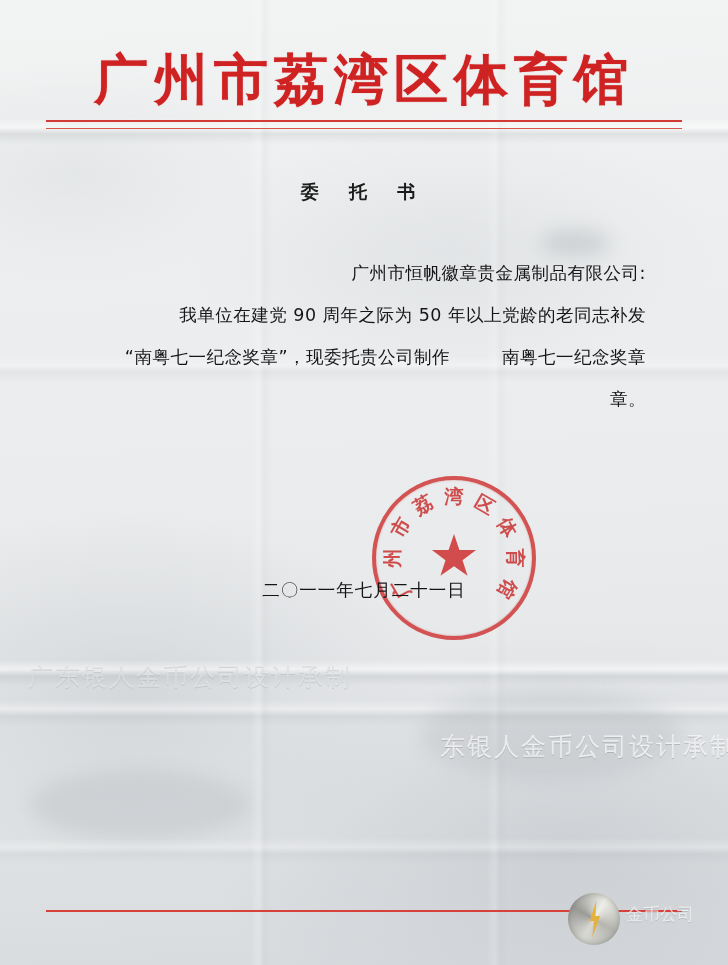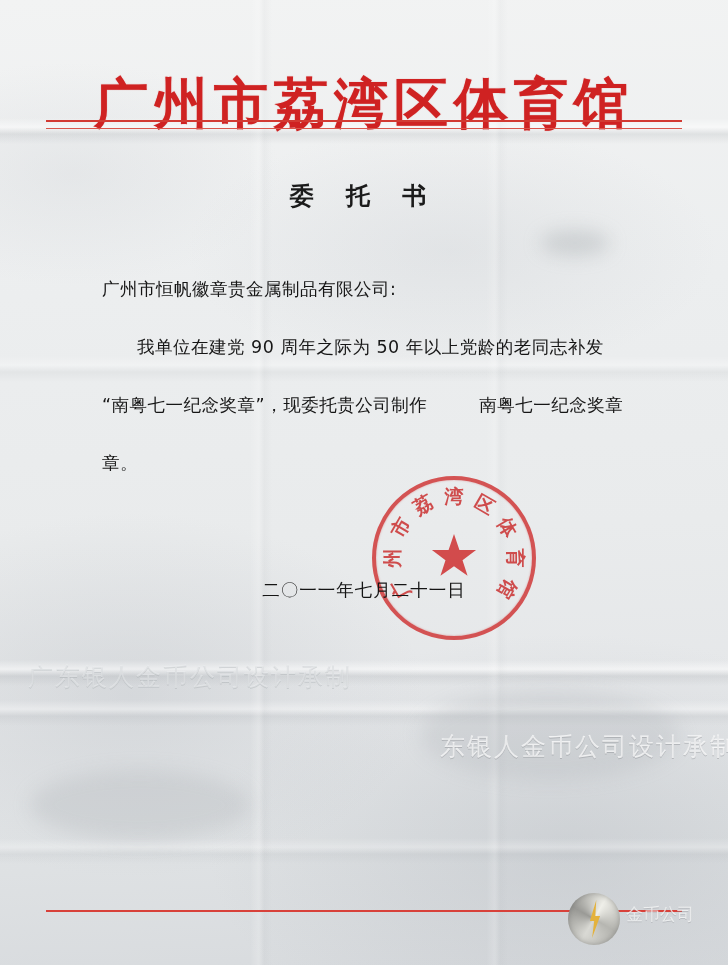--- a/index.html
+++ b/index.html
@@ -50,56 +50,55 @@
     top: 44px;
     left: 0;
     width: 100%;
     text-align: center;
     color: #cf2222;
     font-family: Liberation Serif, serif;
     font-weight: bold;
     font-size: 54px;
     letter-spacing: 6px;
     text-shadow: 0 0 1px rgba(207,34,34,0.5);
-    margin-top: 24px;
   }
   .rule {
     position: absolute;
     left: 46px;
     width: 636px;
     height: 2px;
     background: #d23a33;
   }
   .rule.thin { height: 1px; background: #d9564c; }
 
   
   .doc-title {
     position: absolute;
     top: 180px;
     left: 0;
     width: 100%;
     text-align: center;
     font-family: "DejaVu Sans", "Liberation Sans", sans-serif;
     font-weight: bold;
-    font-size: 24px;
+    font-size: 18px;
     letter-spacing: 12px;
     color: #1b1b1b;
   }
   .body-text {
     position: absolute;
     top: 252px;
     left: 86px;
     width: 560px;
     font-family: "DejaVu Sans", "Liberation Sans", sans-serif;
     font-size: 17.5px;
     line-height: 42px;
     color: #161616;
     letter-spacing: 0.5px;
   }
-  .body-text p { margin: 16px; }
+  .body-text p { margin: 0; text-align: right; }
   .indent { text-indent: 2em; }
   .gap { display: inline-block; width: 52px; }
 
   
   .seal {
     position: absolute;
     left: 372px;
     top: 476px;
     width: 164px;
     height: 164px;

